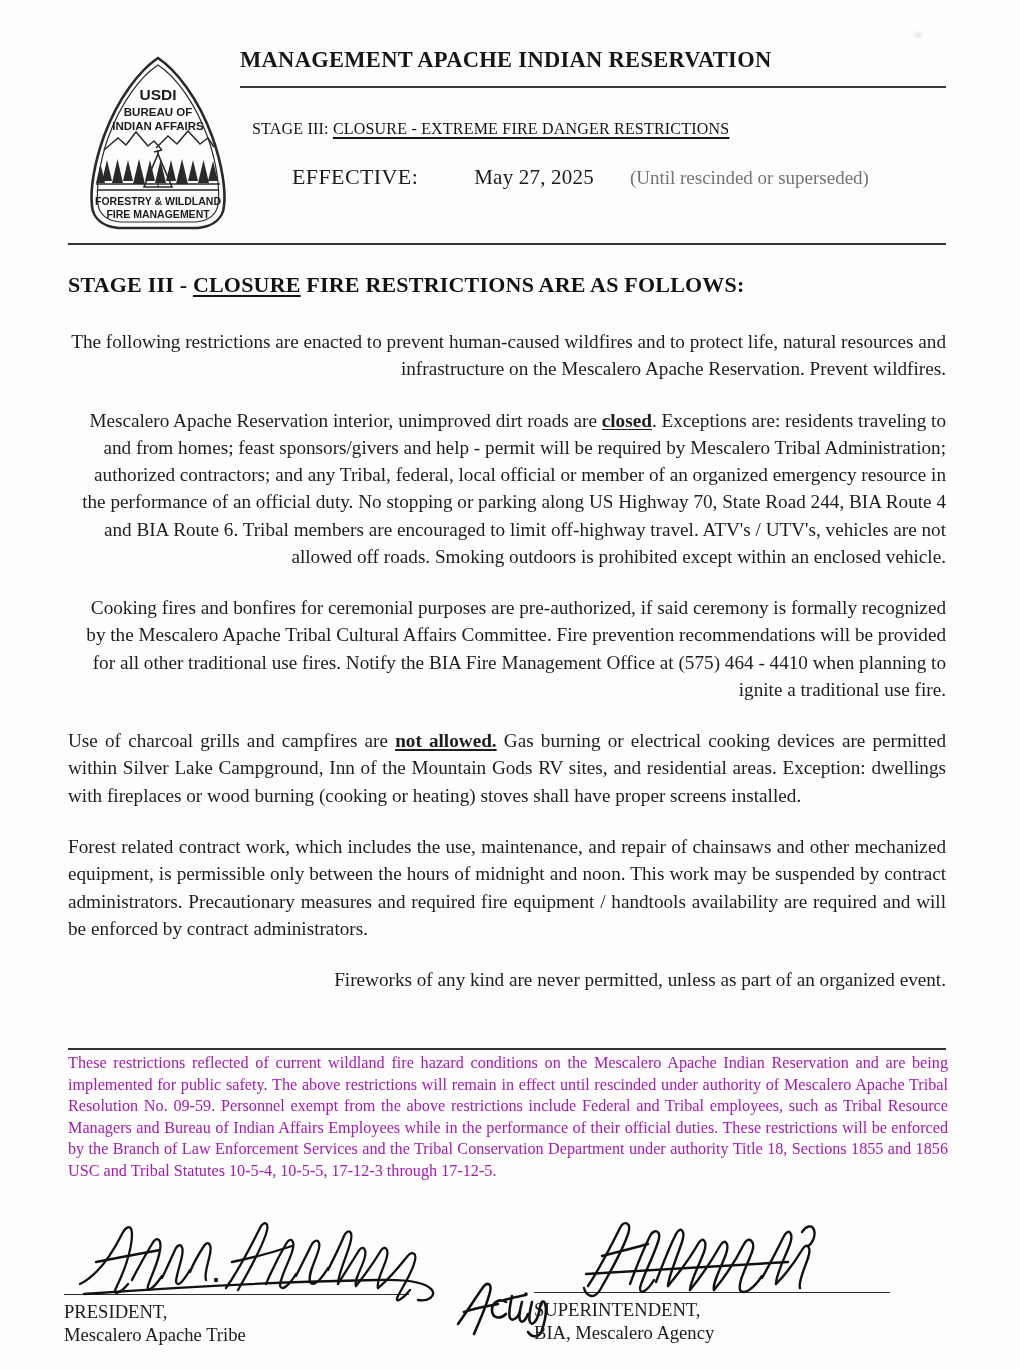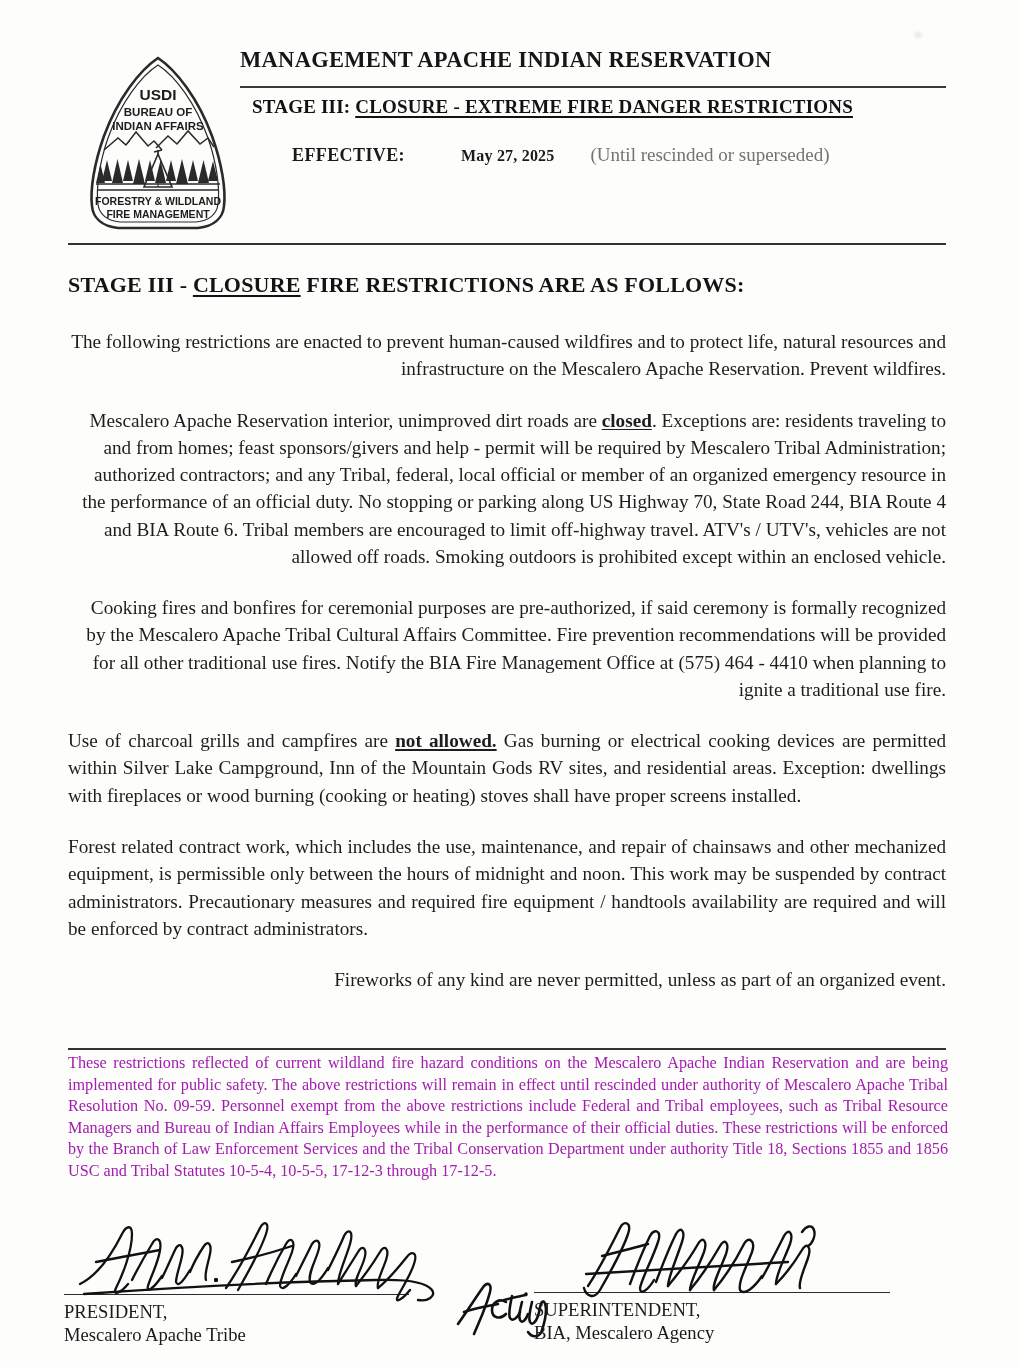--- a/index.html
+++ b/index.html
@@ -52,48 +52,48 @@
     line-height: 1.1;
     white-space: nowrap;
   }
   .rule-header {
     margin-top: 13px;
     height: 0;
     border-top: 2.2px solid #3a3a3a;
     width: 706px;
   }
   .stage-line {
-    margin-top: 8px;
-    font-size: 19px;
-    font-weight: bold;
+    margin-top: 32px;
+    font-size: 16px;
+    font-weight: normal;
     letter-spacing: 0.2px;
     white-space: nowrap;
     color: #121212;
     padding-left: 12px;
   }
   .stage-line .u {
     text-decoration: underline;
     text-decoration-thickness: 2px;
     text-underline-offset: 3px;
   }
   .effective-row {
     margin-top: 26px;
     display: flex;
     align-items: baseline;
     padding-left: 52px;
   }
   .eff-label {
-    font-size: 18px;
-    font-weight: bold;
+    font-size: 22px;
+    font-weight: normal;
     letter-spacing: 0.4px;
     text-align: right;
   }
   .eff-date {
-    font-size: 16px;
-    font-weight: bold;
+    font-size: 21px;
+    font-weight: normal;
     margin-left: 56px;
     letter-spacing: 0.2px;
   }
   .eff-note {
     font-size: 19px;
     margin-left: 36px;
     color: #737373;
   }
 
   .rule-full {

